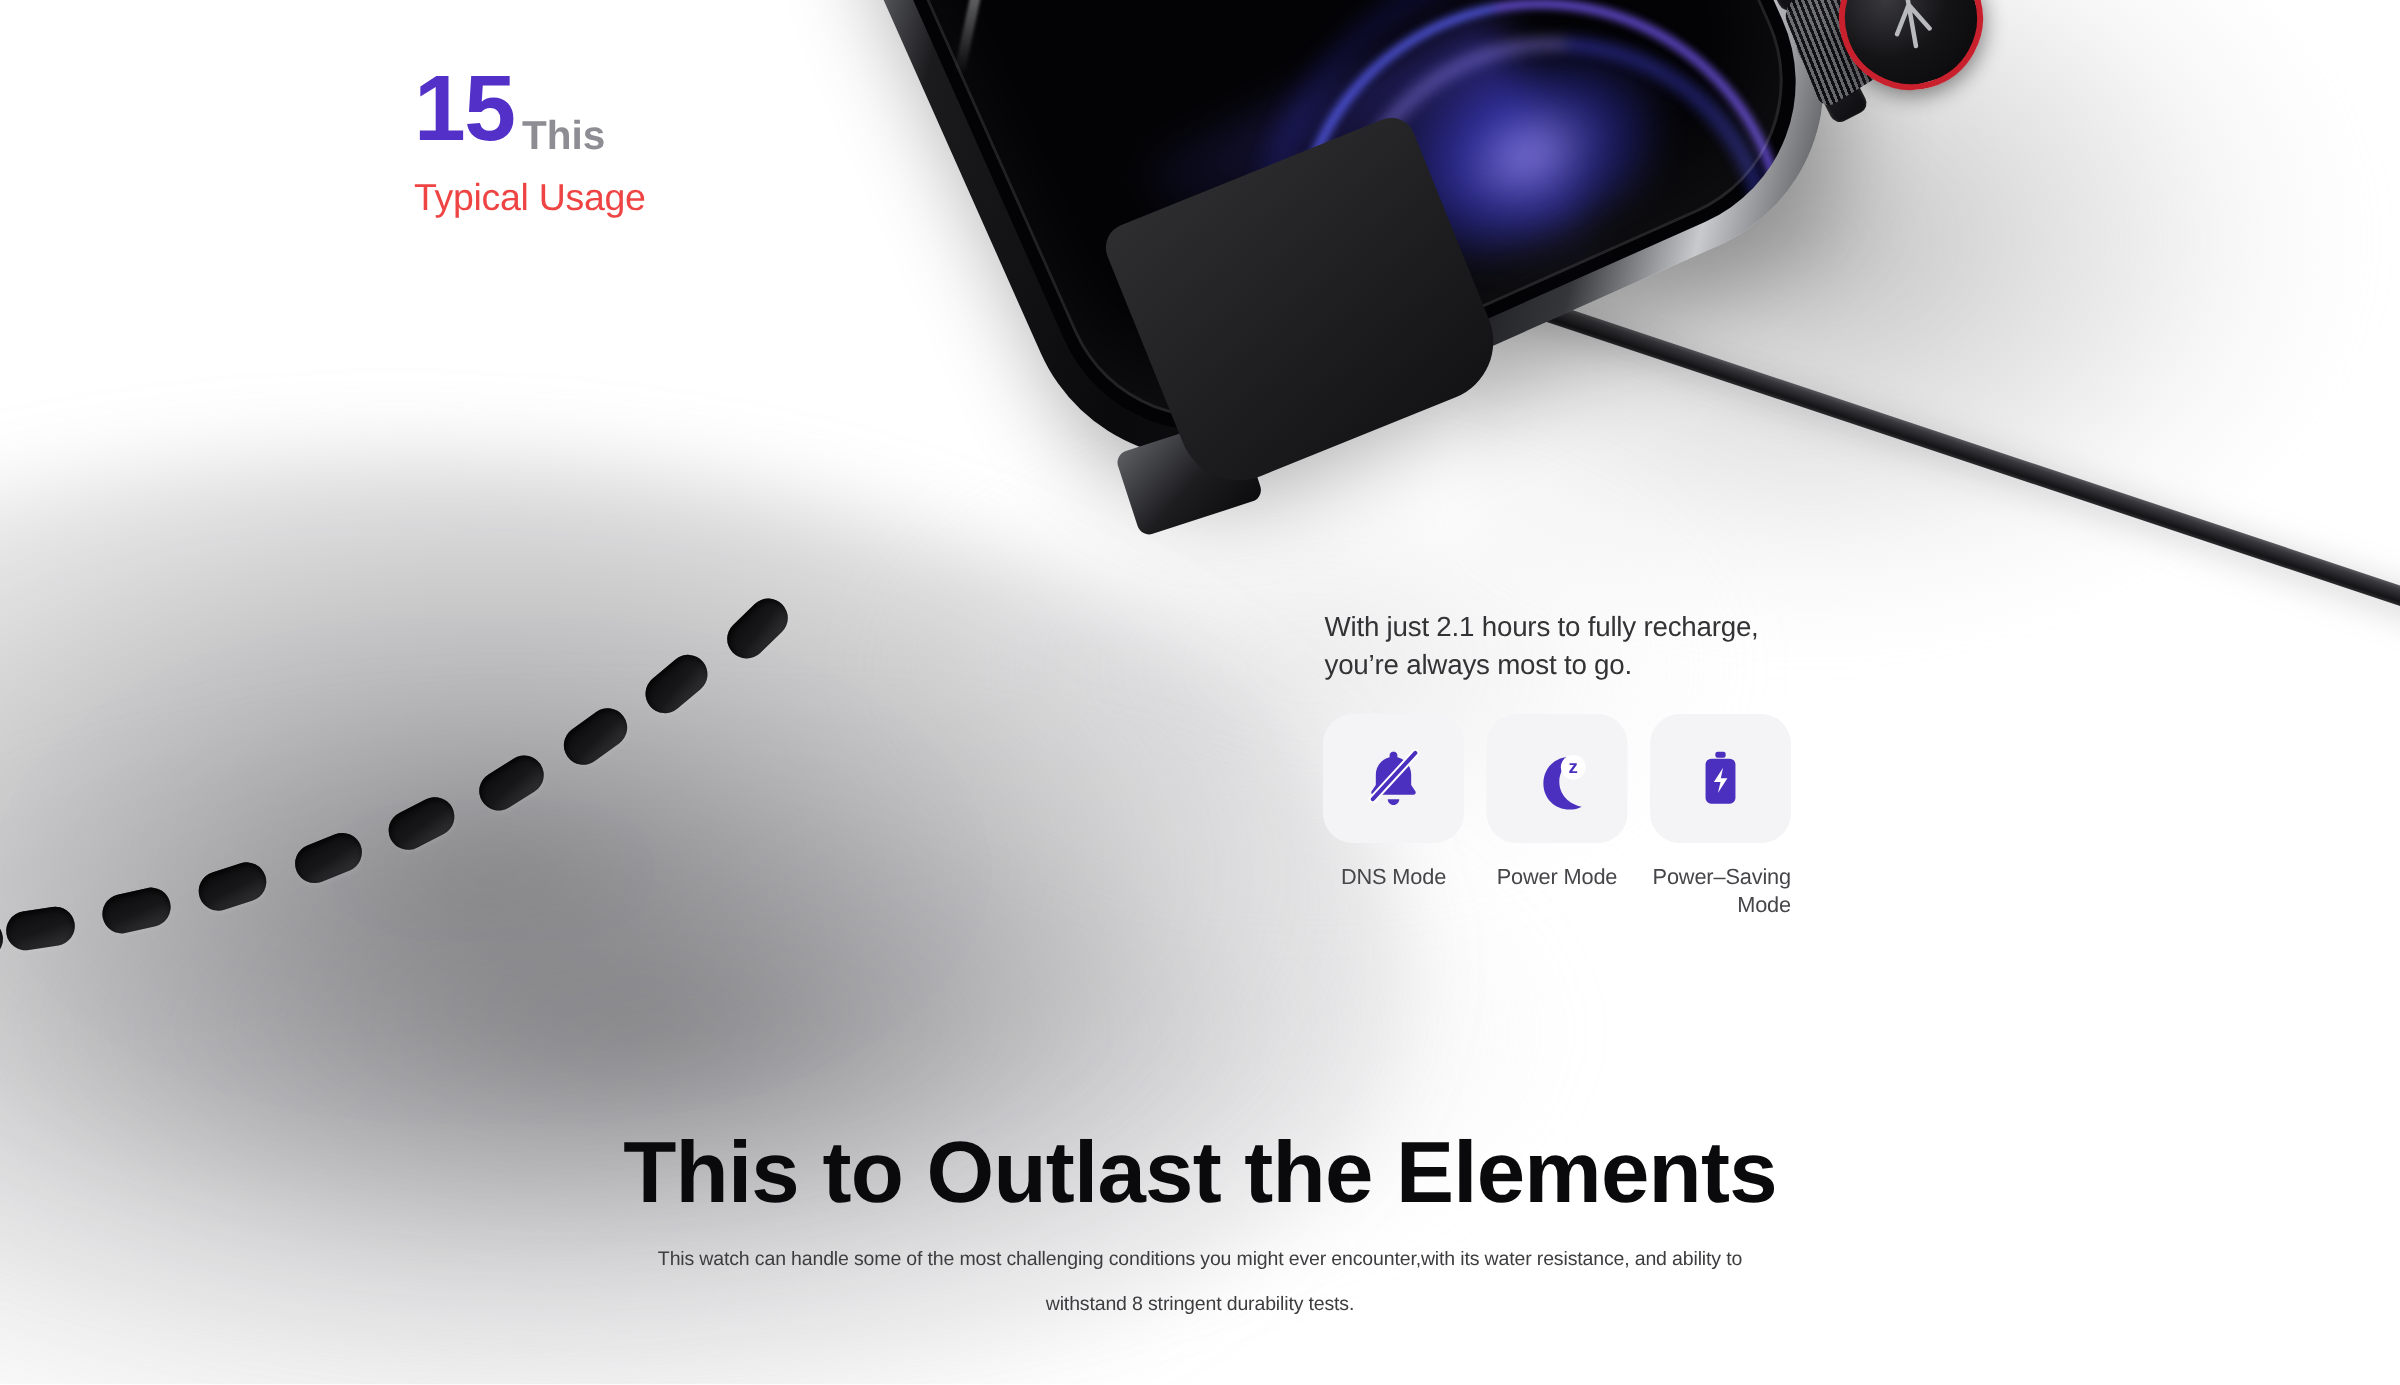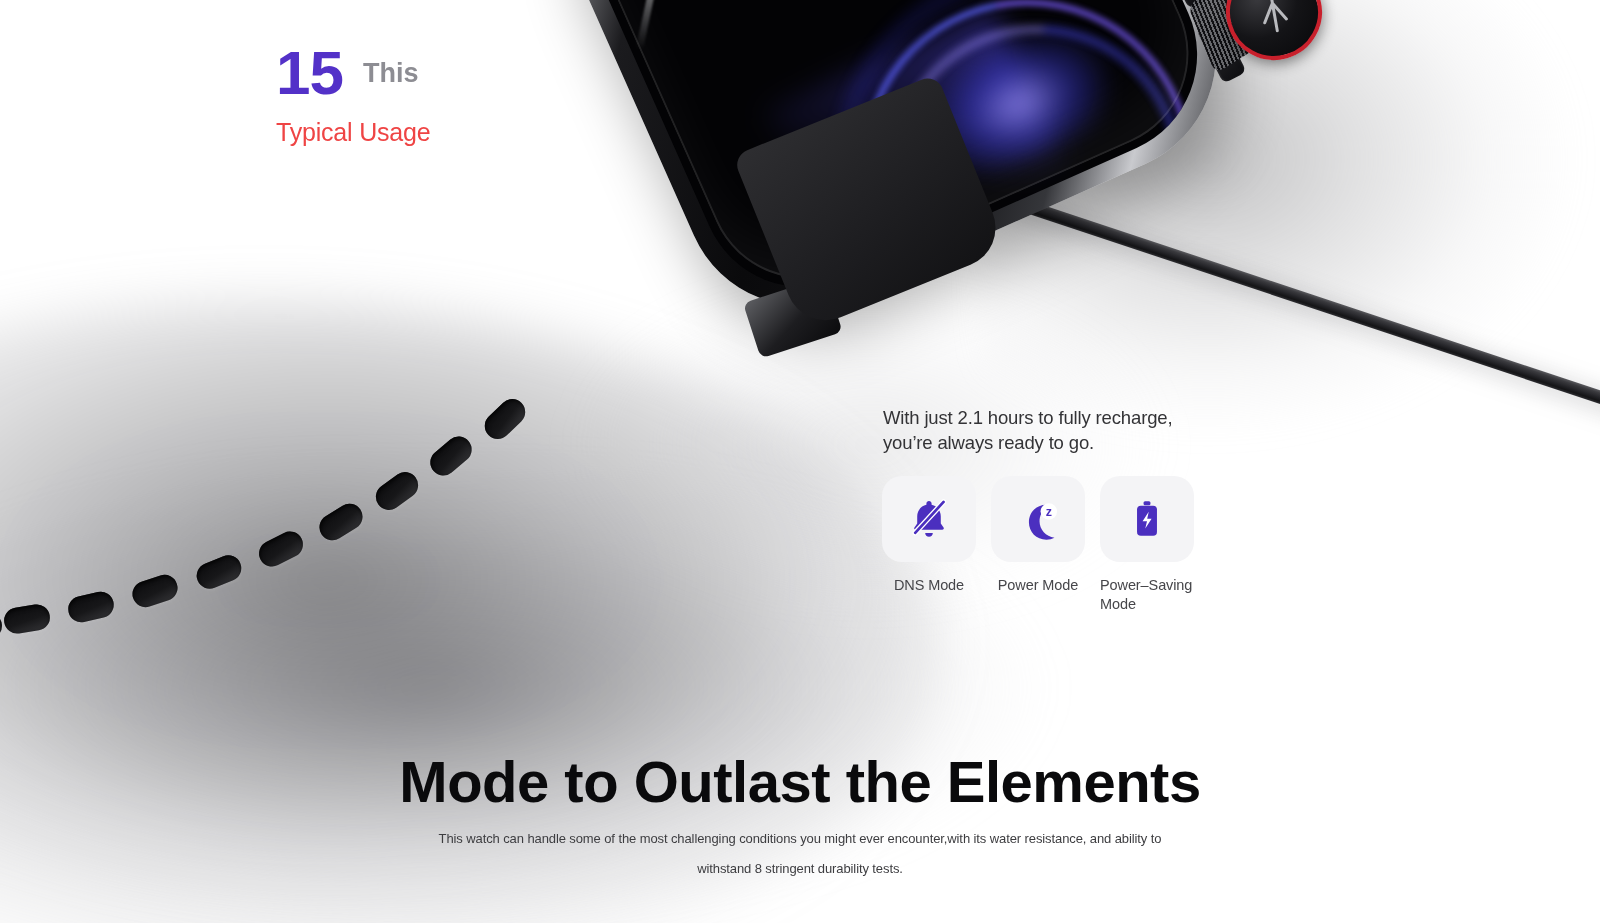--- a/index.html
+++ b/index.html
@@ -279,22 +279,22 @@
                 inset 0 2px 4px rgba(0,0,0,0.85);
   }
 
   
   .stat-block {
     position: absolute;
     left: 276px; top: 42px;
   }
   .stat-line {
     display: flex;
-    align-items: center;
-    gap: 20px;
+    align-items: flex-end;
+    gap: 5px;
   }
   .stat-number {
     font-size: 62px;
     font-weight: 700;
     color: #5331c8;
     line-height: 1;
     letter-spacing: -1px;
   }
   .stat-unit {
     font-size: 27px;
@@ -339,21 +339,21 @@
     background: #f4f4f6;
     display: flex;
     align-items: center;
     justify-content: center;
   }
   .mode-label {
     margin-top: 14px;
     font-size: 14.5px;
     line-height: 19px;
     color: #46464a;
-    text-align: left;
+    text-align: right;
     letter-spacing: -0.1px;
   }
 
   .headline {
     position: absolute;
     left: 0; right: 0; top: 748px;
     text-align: center;
     font-size: 58px;
     font-weight: 700;
     color: #0a0a0c;
@@ -434,21 +434,21 @@
   <div class="stat-block">
     <div class="stat-line">
       <span class="stat-number">15</span>
       <span class="stat-unit">This</span>
     </div>
     <div class="stat-caption">Typical Usage</div>
   </div>
 
   <div class="recharge-block">
     <div class="recharge-text">With just 2.1 hours to fully recharge,</div>
-    <div class="recharge-text">you’re always ready to go.</div>
+    <div class="recharge-text">you’re always most to go.</div>
   </div>
 
   <div class="modes">
 
     <div class="mode">
       <div class="mode-tile">
         <svg width="46" height="46" viewBox="0 0 48 48">
           <path d="M24 5.2c-1.5 0-2.7 1.2-2.7 2.7v1.3c-5.6 1.2-9.6 6.2-9.6 12v7.4l-2.9 4.3c-.7 1 0 2.4 1.3 2.4h27.8c1.3 0 2-1.4 1.3-2.4l-2.9-4.3v-7.4c0-5.8-4-10.8-9.6-12V7.9c0-1.5-1.2-2.7-2.7-2.7z" fill="#4b2fbf"></path>
           <path d="M20 38.5c0 2.2 1.8 4 4 4s4-1.8 4-4z" fill="#4b2fbf"></path>
           <path d="M9.6 38.4 L39.2 6.2" stroke="#ffffff" stroke-width="5.6" stroke-linecap="round"></path>
@@ -475,19 +475,19 @@
           <rect x="20.4" y="5.4" width="7.2" height="4.2" rx="1.6" fill="#4b2fbf"></rect>
           <rect x="13.6" y="10.2" width="20.8" height="31.4" rx="4" fill="#4b2fbf"></rect>
           <path d="M25.8 16.5 L19.4 26.4 h4.6 l-1.8 7.6 6.6-10.2h-4.6z" fill="#ffffff"></path>
         </svg>
       </div>
       <div class="mode-label">Power–Saving Mode</div>
     </div>
 
   </div>
 
-  <h1 class="headline">Mode to Outlast the Elements</h1>
+  <h1 class="headline">This to Outlast the Elements</h1>
   <div class="subhead">
     <span>This watch can handle some of the most challenging conditions you might ever</span>
     <span>encounter,with its water resistance, and ability to withstand 8 stringent durability tests.</span>
   </div>
 
 </div>
 
 </body></html>

